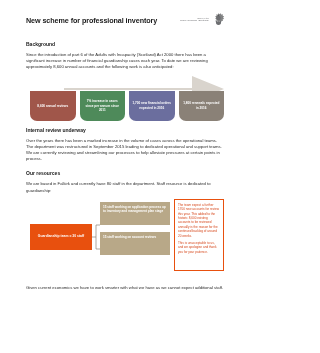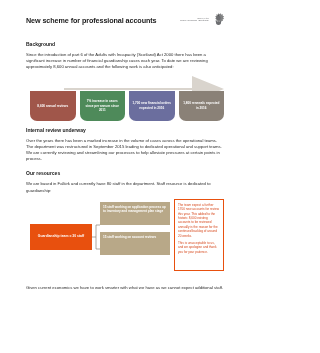--- a/index.html
+++ b/index.html
@@ -204,21 +204,21 @@
     margin-top: 6px;
   }
 </style>
 </head>
 <body>
 
 <div class="page">
   <div class="content">
 
     <div class="header-row">
-      <h1 class="doc-title">New scheme for professional accounts</h1>
+      <h1 class="doc-title">New scheme for professional inventory</h1>
       <div class="logo">
         <span class="logo-text">
           <span class="l1">Office of the</span>
           <span class="l2">Public Guardian (Scotland)</span>
         </span>
         <span class="crest">
           <svg viewBox="0 0 40 40" width="15" height="15" aria-hidden="true">
             <g fill="#58595b">
               <path d="M20 3 l3 3 3-3 2 4 4-1-1 4 4 2-3 3 3 3-4 2 1 4-4-1-2 4-3-3-3 3-2-4-4 1 1-4-4-2 3-3-3-3 4-2-1-4 4 1z" opacity="0.75"></path>
               <circle cx="20" cy="16" r="6" fill="#6d6e71"></circle>

